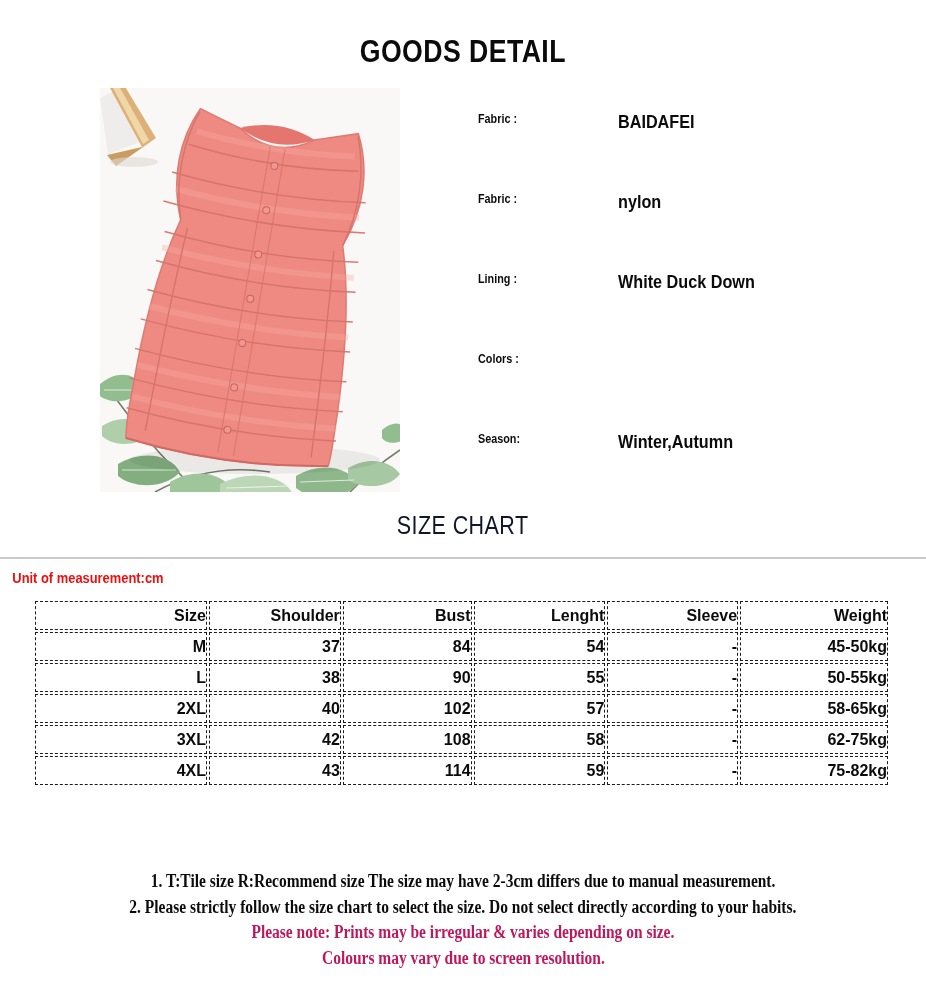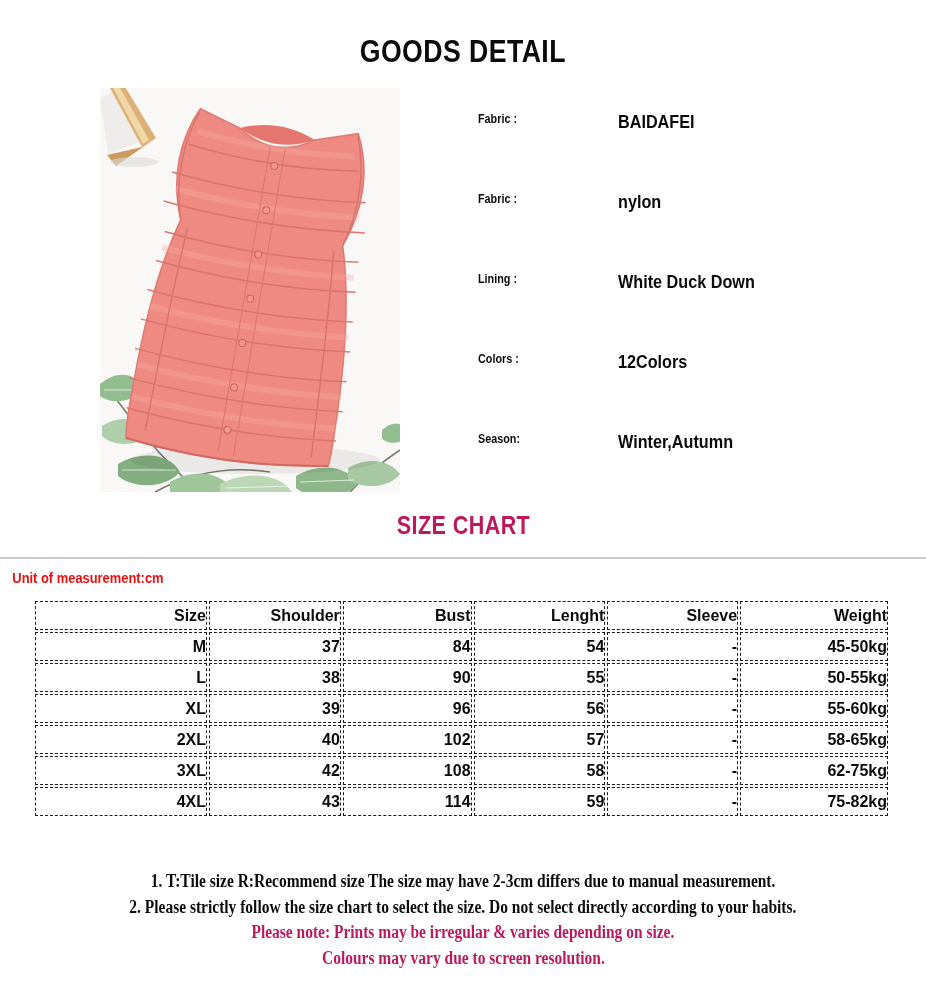--- a/index.html
+++ b/index.html
@@ -17,21 +17,21 @@
   .photo { position:absolute; left:100px; top:88px; width:300px; height:404px;
     background:#f9f8f6; overflow:hidden; }
 
   
   .specs { position:absolute; left:478px; top:112px; width:330px; }
   .spec-row { display:flex; height:80px; align-items:flex-start; }
   .spec-label { width:132px; font-size:12px; font-weight:bold; }
   .spec-value { flex:1; font-size:18px; font-weight:bold;margin-left:8px; }
 
   .size-chart-title { position:absolute; top:511px; left:0; width:100%;
-    text-align:center; font-size:25px; font-weight:bold; color:#be185d; letter-spacing:0.5px; }
+    text-align:center; font-size:25px; font-weight:normal; color:#0f172a; letter-spacing:0.5px; }
 
   .divider { position:absolute; top:557px; left:0; width:926px; height:2px;
     background:#cacaca; }
 
   .unit-note { position:absolute; top:569px; left:0; width:100%;
     text-align:left; font-size:15px; font-weight:bold; color:#ee0f0f; }
 
   
   table.size-table { position:absolute; left:33px; top:599px; width:857px;
     border-collapse:separate; border-spacing:2px; }
@@ -162,21 +162,20 @@
     <div class="spec-row">
       <span class="spec-label"><span class="cond-l">Fabric :</span></span>
       <span class="spec-value"><span class="cond-l">nylon</span></span>
     </div>
     <div class="spec-row">
       <span class="spec-label"><span class="cond-l">Lining  :</span></span>
       <span class="spec-value"><span class="cond-l">White Duck Down</span></span>
     </div>
     <div class="spec-row">
       <span class="spec-label"><span class="cond-l">Colors :</span></span>
-      <span class="spec-value"><span class="cond-l">12Colors</span></span>
     </div>
     <div class="spec-row">
       <span class="spec-label"><span class="cond-l">Season:</span></span>
       <span class="spec-value"><span class="cond-l">Winter,Autumn</span></span>
     </div>
   </div>
 
   <div class="size-chart-title">
     <span class="cond">SIZE CHART</span>
   </div>
@@ -217,28 +216,20 @@
       </tr>
       <tr>
         <td>L</td>
         <td>38</td>
         <td>90</td>
         <td>55</td>
         <td>-</td>
         <td>50-55kg</td>
       </tr>
       <tr>
-        <td>XL</td>
-        <td>39</td>
-        <td>96</td>
-        <td>56</td>
-        <td>-</td>
-        <td>55-60kg</td>
-      </tr>
-      <tr>
         <td>2XL</td>
         <td>40</td>
         <td>102</td>
         <td>57</td>
         <td>-</td>
         <td>58-65kg</td>
       </tr>
       <tr>
         <td>3XL</td>
         <td>42</td>

